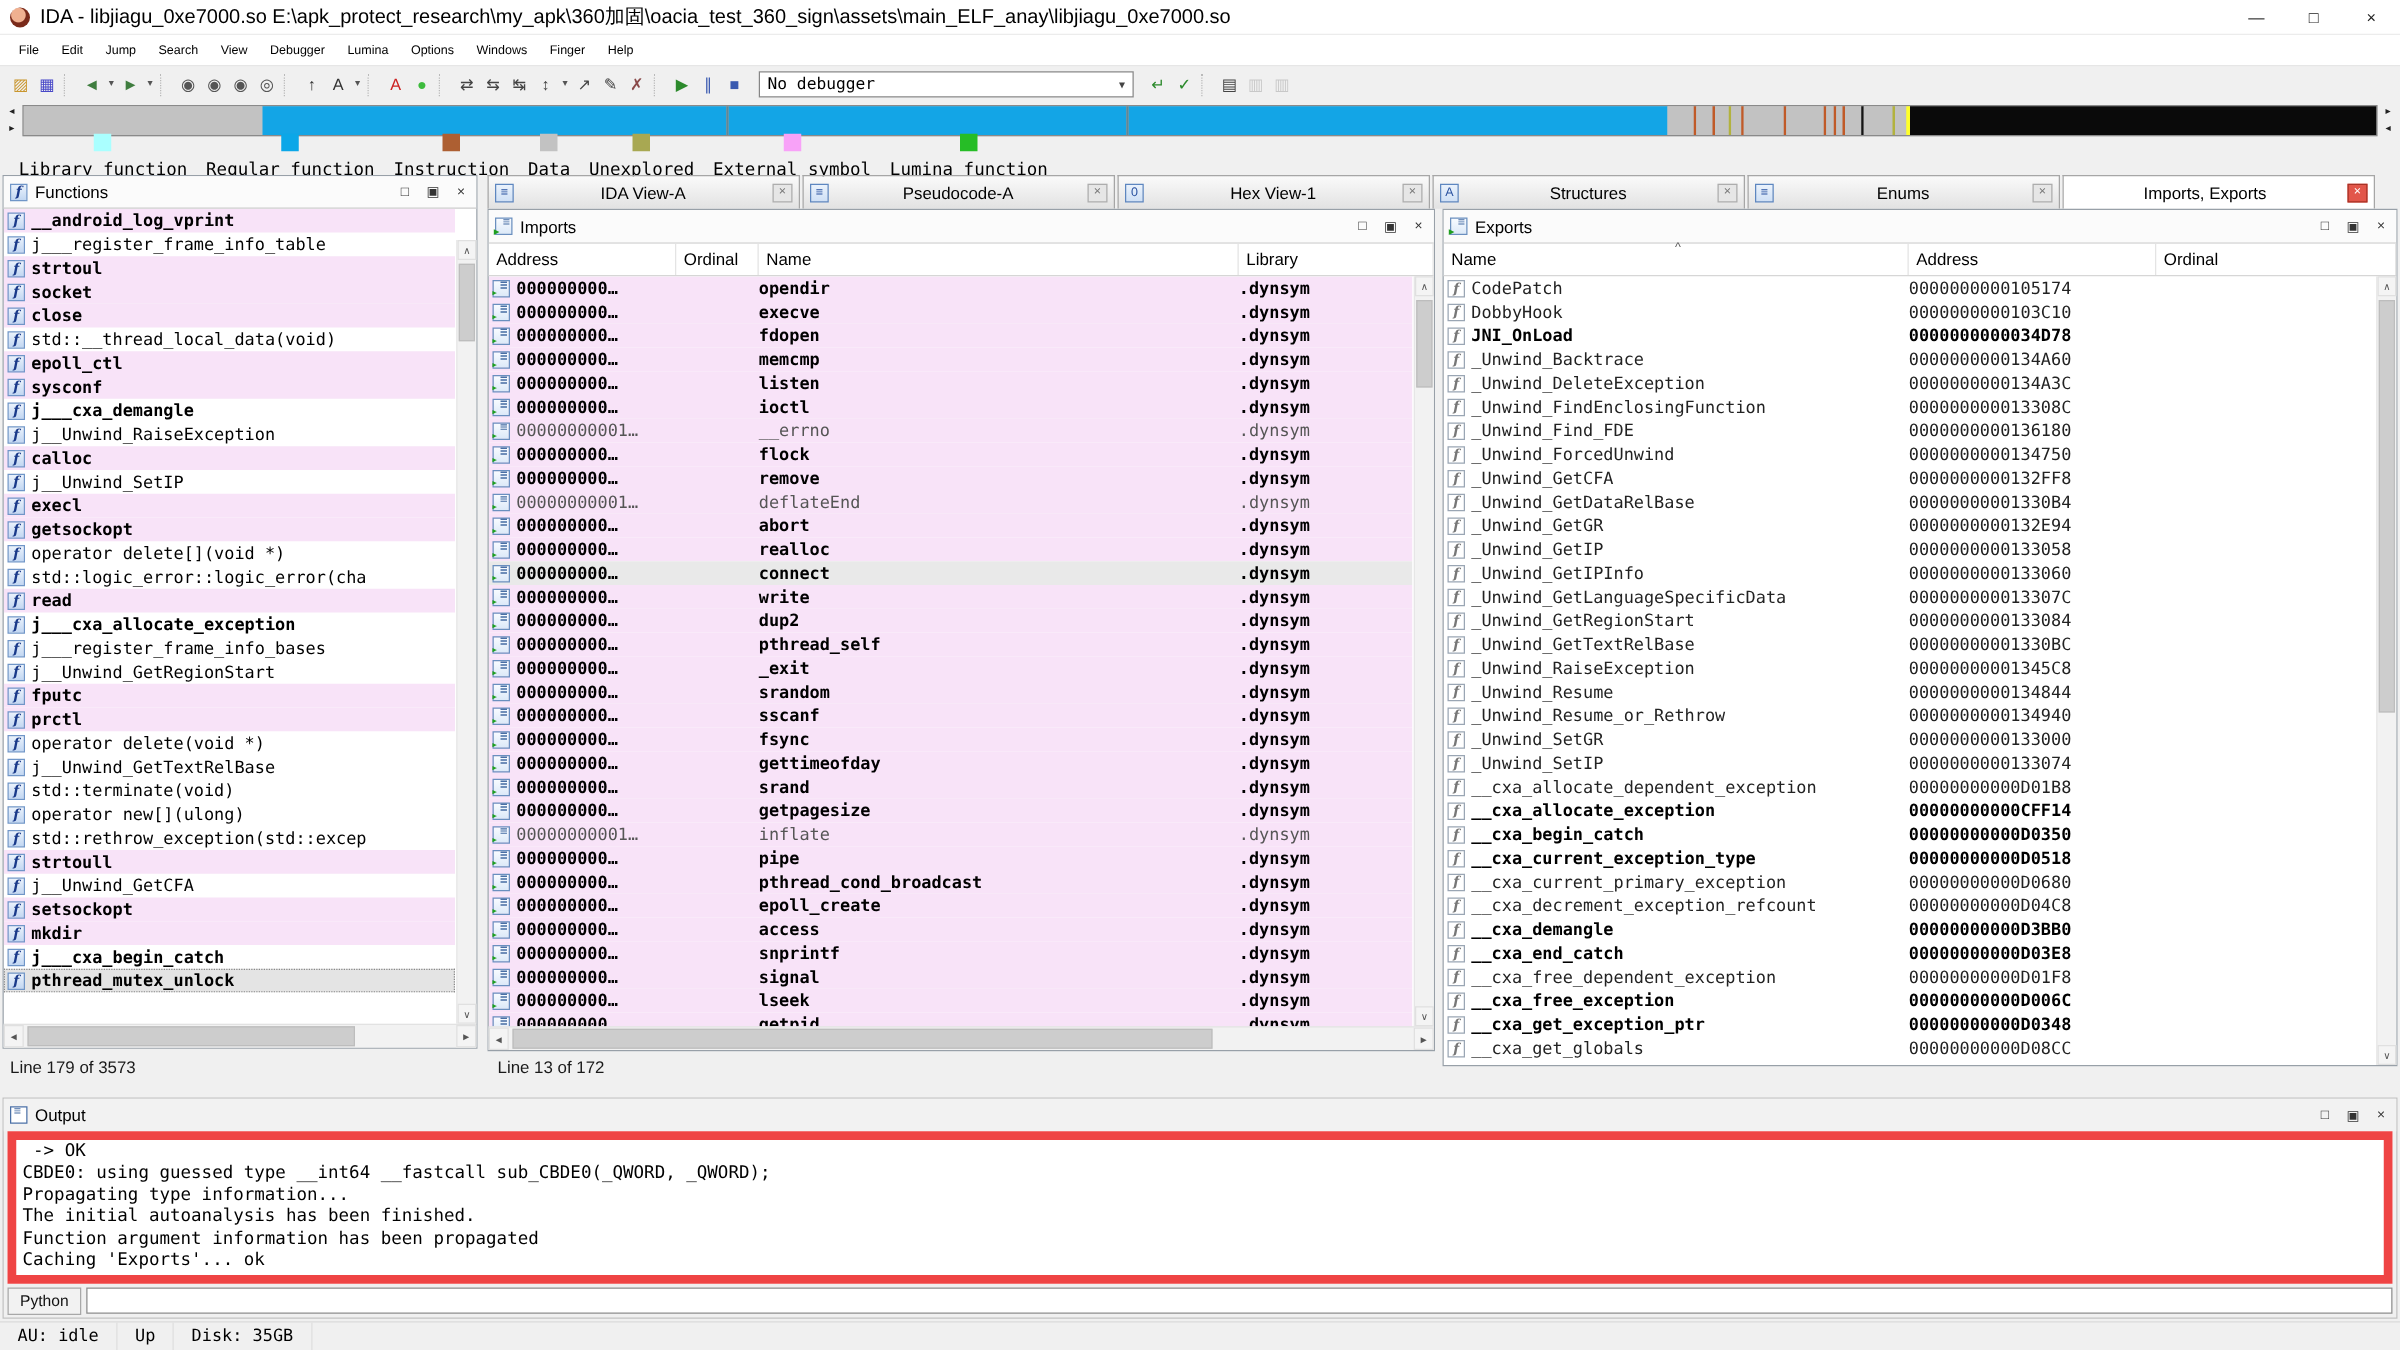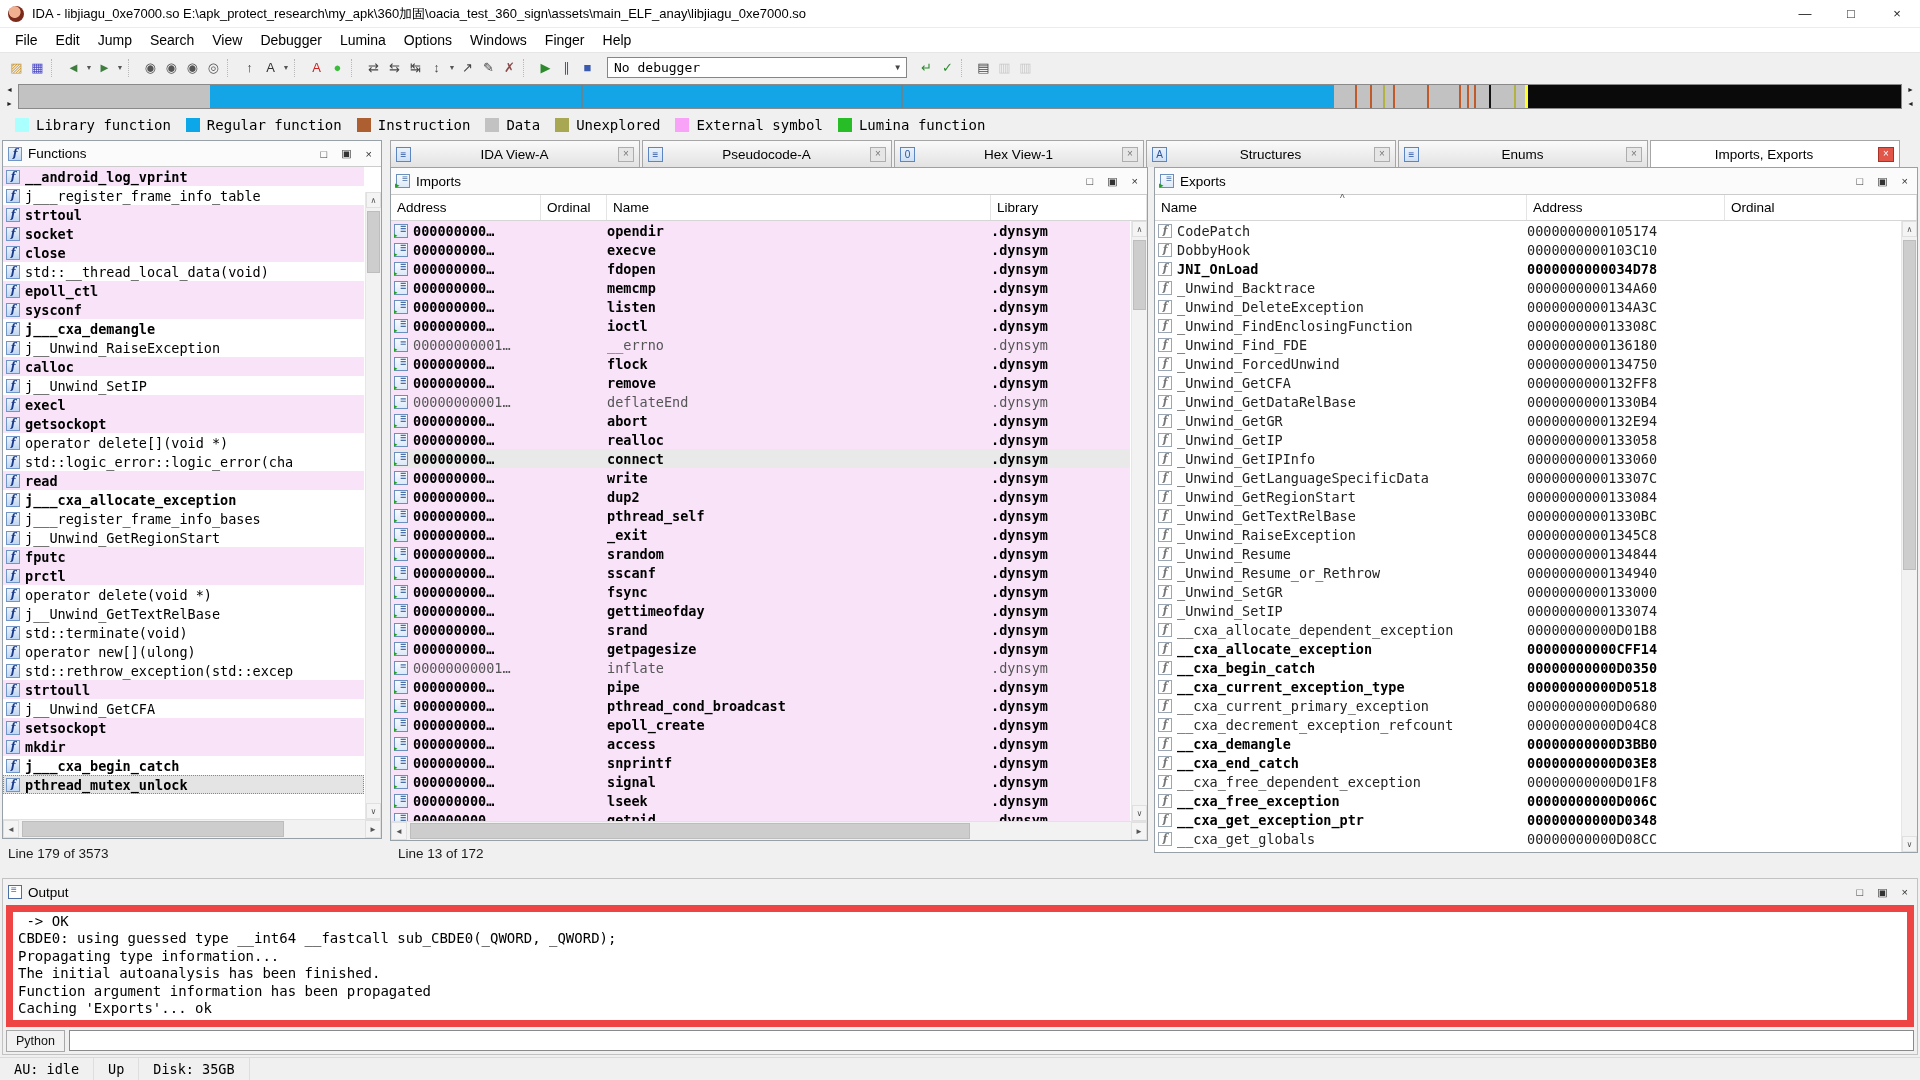--- a/index.html
+++ b/index.html
@@ -2,25 +2,25 @@
 <html><head>
 <meta charset="utf-8">
 <style>
   * { margin:0; padding:0; box-sizing:border-box; }
   html,body { width:1920px; height:1080px; overflow:hidden; }
   body { position:relative; background:#f0f0f0; font-family:"Liberation Sans",sans-serif; color:#000; }
 
   
   #titlebar{position:absolute;left:0;top:0;width:1920px;height:28px;background:#ffffff;display:flex;align-items:center;padding-left:8px;border-bottom:1px solid #ececec;}
   #app-icon{width:16px;height:16px;border-radius:50%;background:radial-gradient(circle at 42% 38%, #f0b090 40%, #7a2a1a 46%);margin-right:8px;flex:none;}
-  #title-text{flex:1;font-size:13px;white-space:nowrap;overflow:hidden;}
+  #title-text{flex:1;font-size:16px;white-space:nowrap;overflow:hidden;}
   .wbtn{width:46px;height:28px;display:flex;align-items:center;justify-content:center;font-size:13px;color:#222;flex:none;}
 
   
-  #menubar{position:absolute;left:0;top:28px;width:1920px;height:24px;background:#ffffff;display:flex;align-items:center;padding-left:6px;font-size:14px;}
+  #menubar{position:absolute;left:0;top:28px;width:1920px;height:24px;background:#ffffff;display:flex;align-items:center;padding-left:6px;font-size:10px;}
   .menu-item{padding:2px 9px;white-space:nowrap;}
 
   
   #toolbar{position:absolute;left:0;top:52px;width:1920px;height:30px;background:#f0f0f0;display:flex;align-items:center;padding-left:6px;border-top:1px solid #e6e6e6;}
   .tbgroup{display:flex;align-items:center;}
   .tbtn{width:21px;height:21px;display:inline-flex;align-items:center;justify-content:center;font-size:13px;color:#333;flex:none;}
   .tbtn.dd{width:10px;font-size:7px;color:#555;}
   .tbtn.sep{width:9px;height:18px;border-left:1px dotted #b9b9b9;margin:0 3px;}
   .tbtn.dis{opacity:.45;}
   .combo{width:300px;height:21px;background:#fff;border:1px solid #868686;display:flex;align-items:center;justify-content:space-between;padding:0 6px;font:13px "DejaVu Sans Mono",monospace;margin:0 9px;flex:none;}
@@ -28,21 +28,21 @@
 
   
   #navband{position:absolute;left:0;top:83px;width:1920px;height:27px;display:flex;align-items:stretch;padding:1px 3px;}
   .navarrows{width:13px;display:flex;flex-direction:column;justify-content:space-between;padding:1px 0;flex:none;}
   .navarrow{font-size:7px;line-height:9px;text-align:center;color:#222;}
   #navstrip{flex:1;display:flex;border:1px solid #8a8a8a;margin:0 2px;background:#c2c2c2;}
   .navseg{flex-grow:0;flex-basis:0;height:100%;}
 
   
   #legend{position:absolute;left:0;top:112px;width:1920px;height:26px;display:flex;align-items:center;gap:15px;padding-left:15px;font:14px "DejaVu Sans Mono",monospace;}
-  .legend-item{display:flex;align-items:center;gap:7px;}
+  .legend-item{display:flex;align-items:center;gap:7px;flex-direction:column;}
   .swatch{width:14px;height:14px;display:inline-block;flex:none;}
 
   
   .panel{position:absolute;background:#fff;border:1px solid #98a0a8;}
   .ptitle{height:27px;display:flex;align-items:center;gap:6px;padding:0 5px;background:#fbfbfb;border-bottom:1px solid #cccccc;font-size:13.5px;}
   .spacer{flex:1;}
   .pbtn{font-size:11px;color:#333;padding:0 4px;}
   .colhead{display:flex;height:26px;border-bottom:1px solid #d6d6d6;background:#fff;font-size:13.5px;align-items:stretch;position:relative;}
   .colhead .hc{display:flex;align-items:center;padding-left:6px;border-right:1px solid #e4e4e4;}
   .sortcaret{position:absolute;left:185px;top:-2px;font-size:10px;color:#555;}

